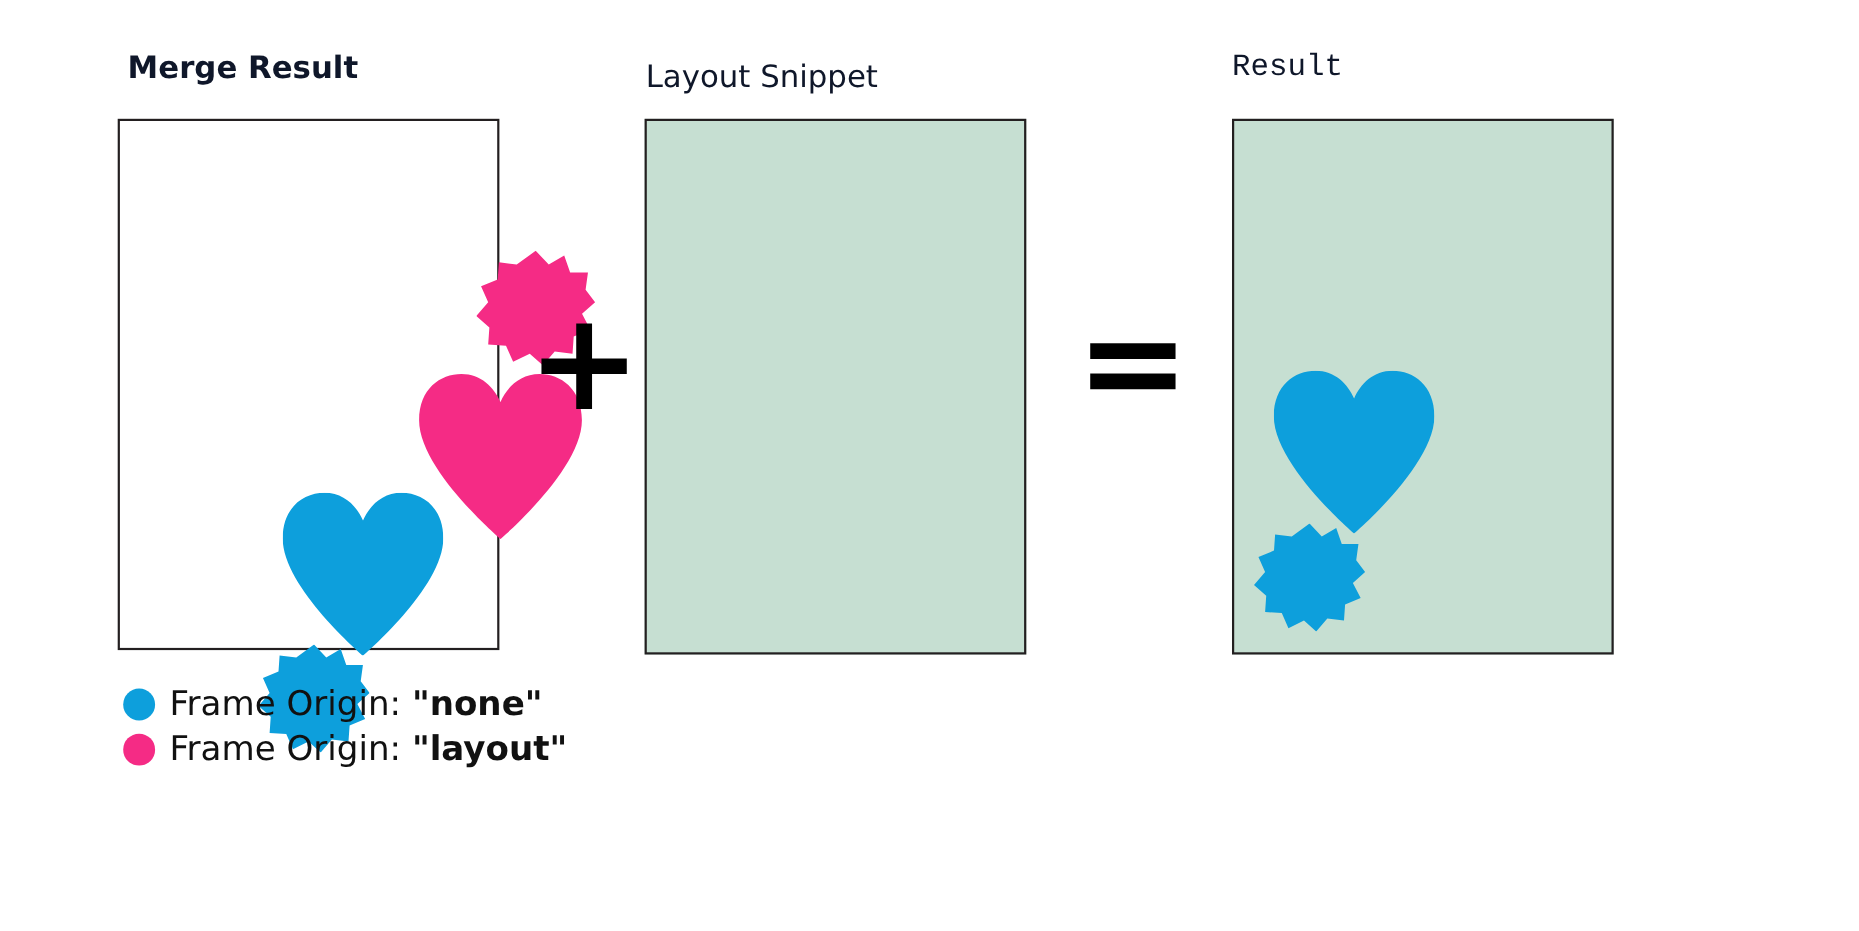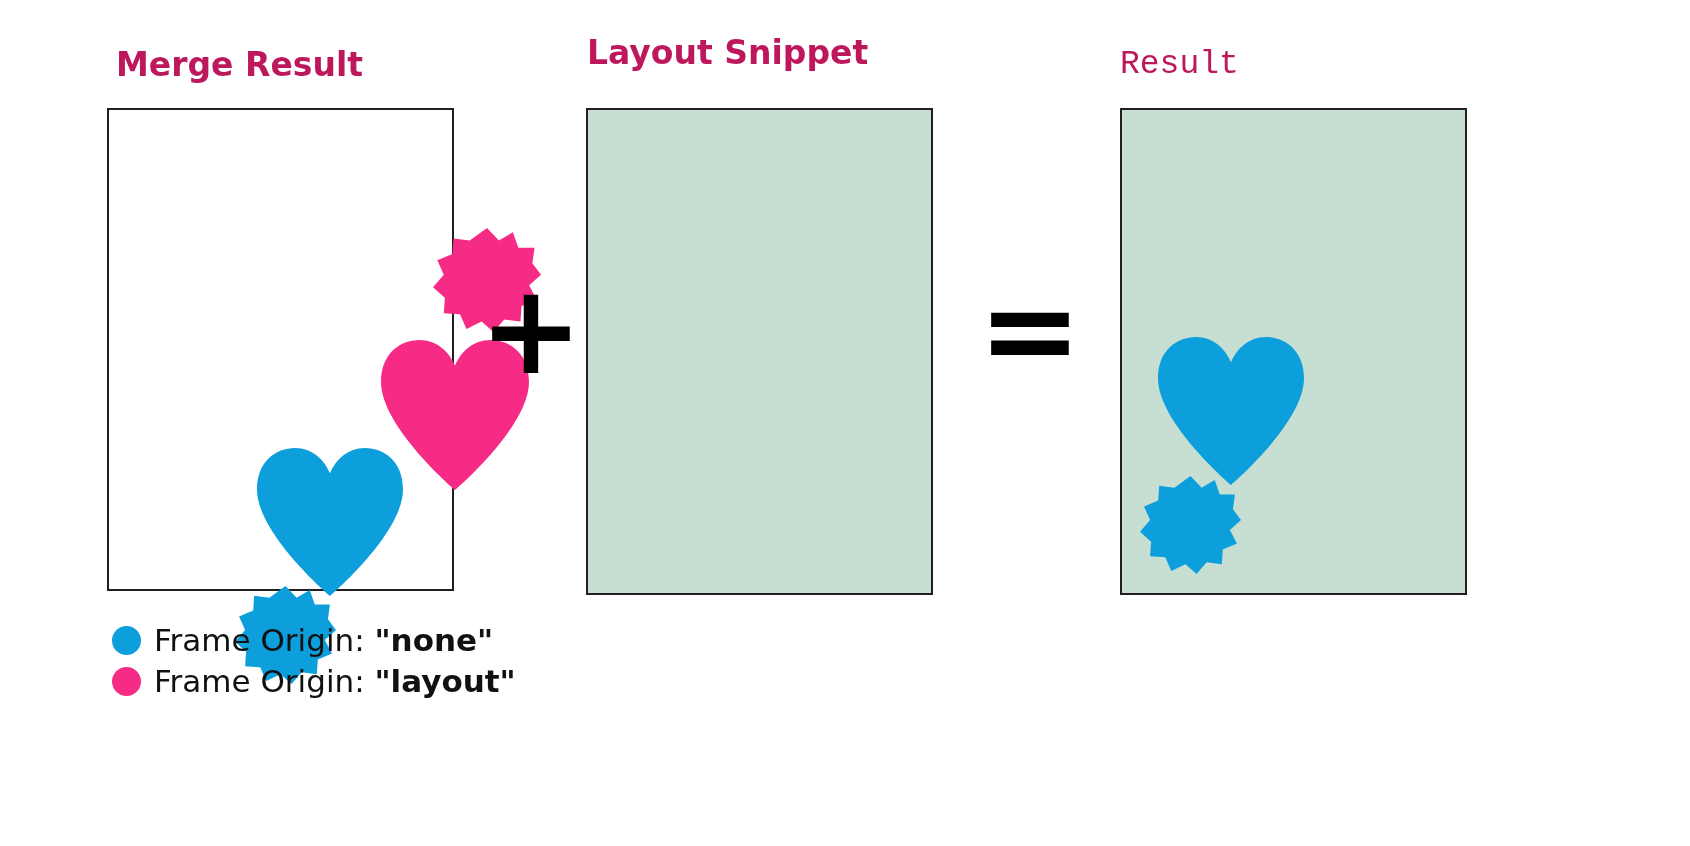--- a/index.html
+++ b/index.html
@@ -11,30 +11,30 @@
     width: 1690px;
     height: 846px;
     font-family: "DejaVu Sans", sans-serif;
     overflow: hidden;
     position: relative;
   }
 
   
   .title {
     position: absolute;
-    font-size: 33px;
-    color: #be185d;
+    font-size: 28px;
+    color: #0f172a;
     white-space: nowrap;
     line-height: 1;
   }
   .title.bold { font-weight: 700; }
   .title.regular { font-weight: 400; }
 
   #title-merge  { left: 116px;  top: 48px; }
-  #title-layout { left: 587px;  top: 36px; font-weight: bold; }
+  #title-layout { left: 587px;  top: 56px; }
   #title-result { left: 1120px; top: 48px; font-family: Liberation Mono, monospace; }
 
   
   .panel {
     position: absolute;
     box-sizing: border-box;
     border: 2px solid #231f20;
   }
   #panel-merge {
     left: 107px;  top: 108px;

